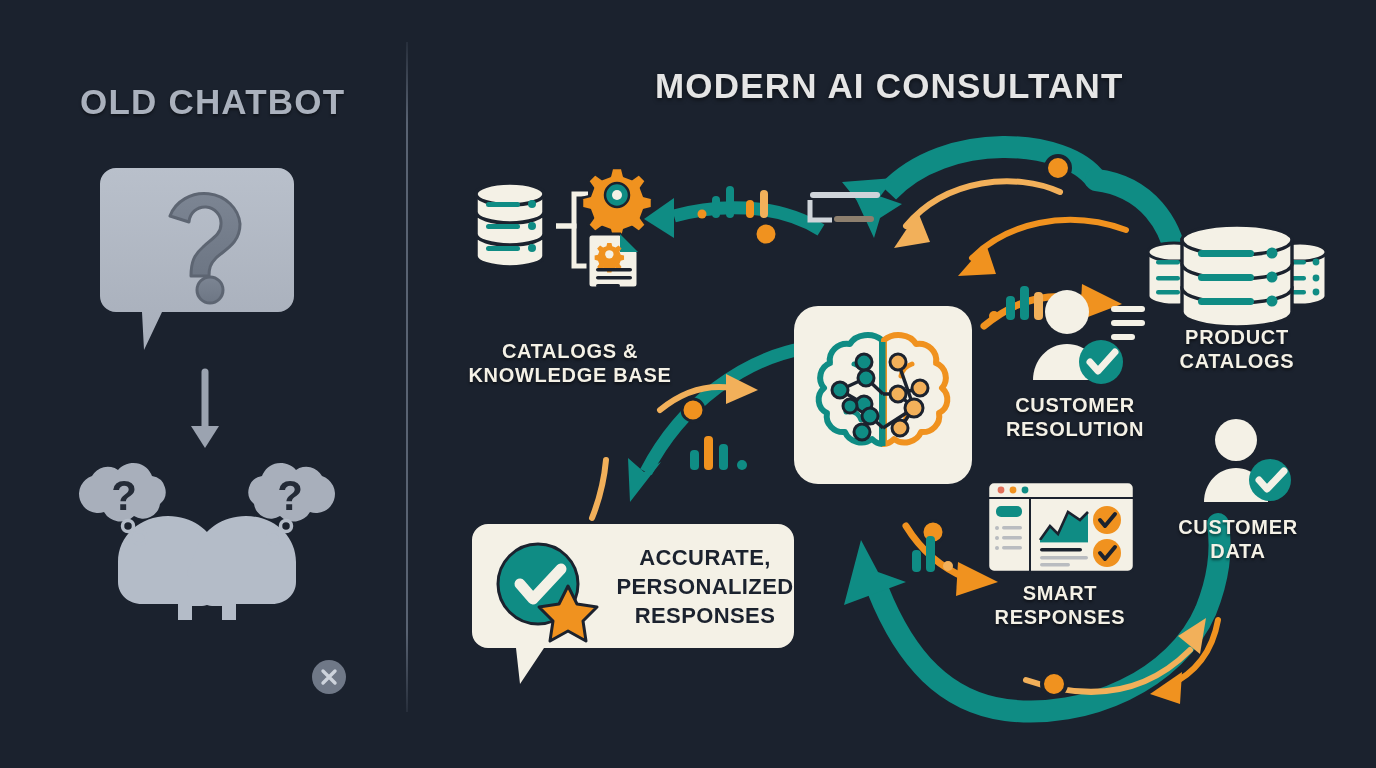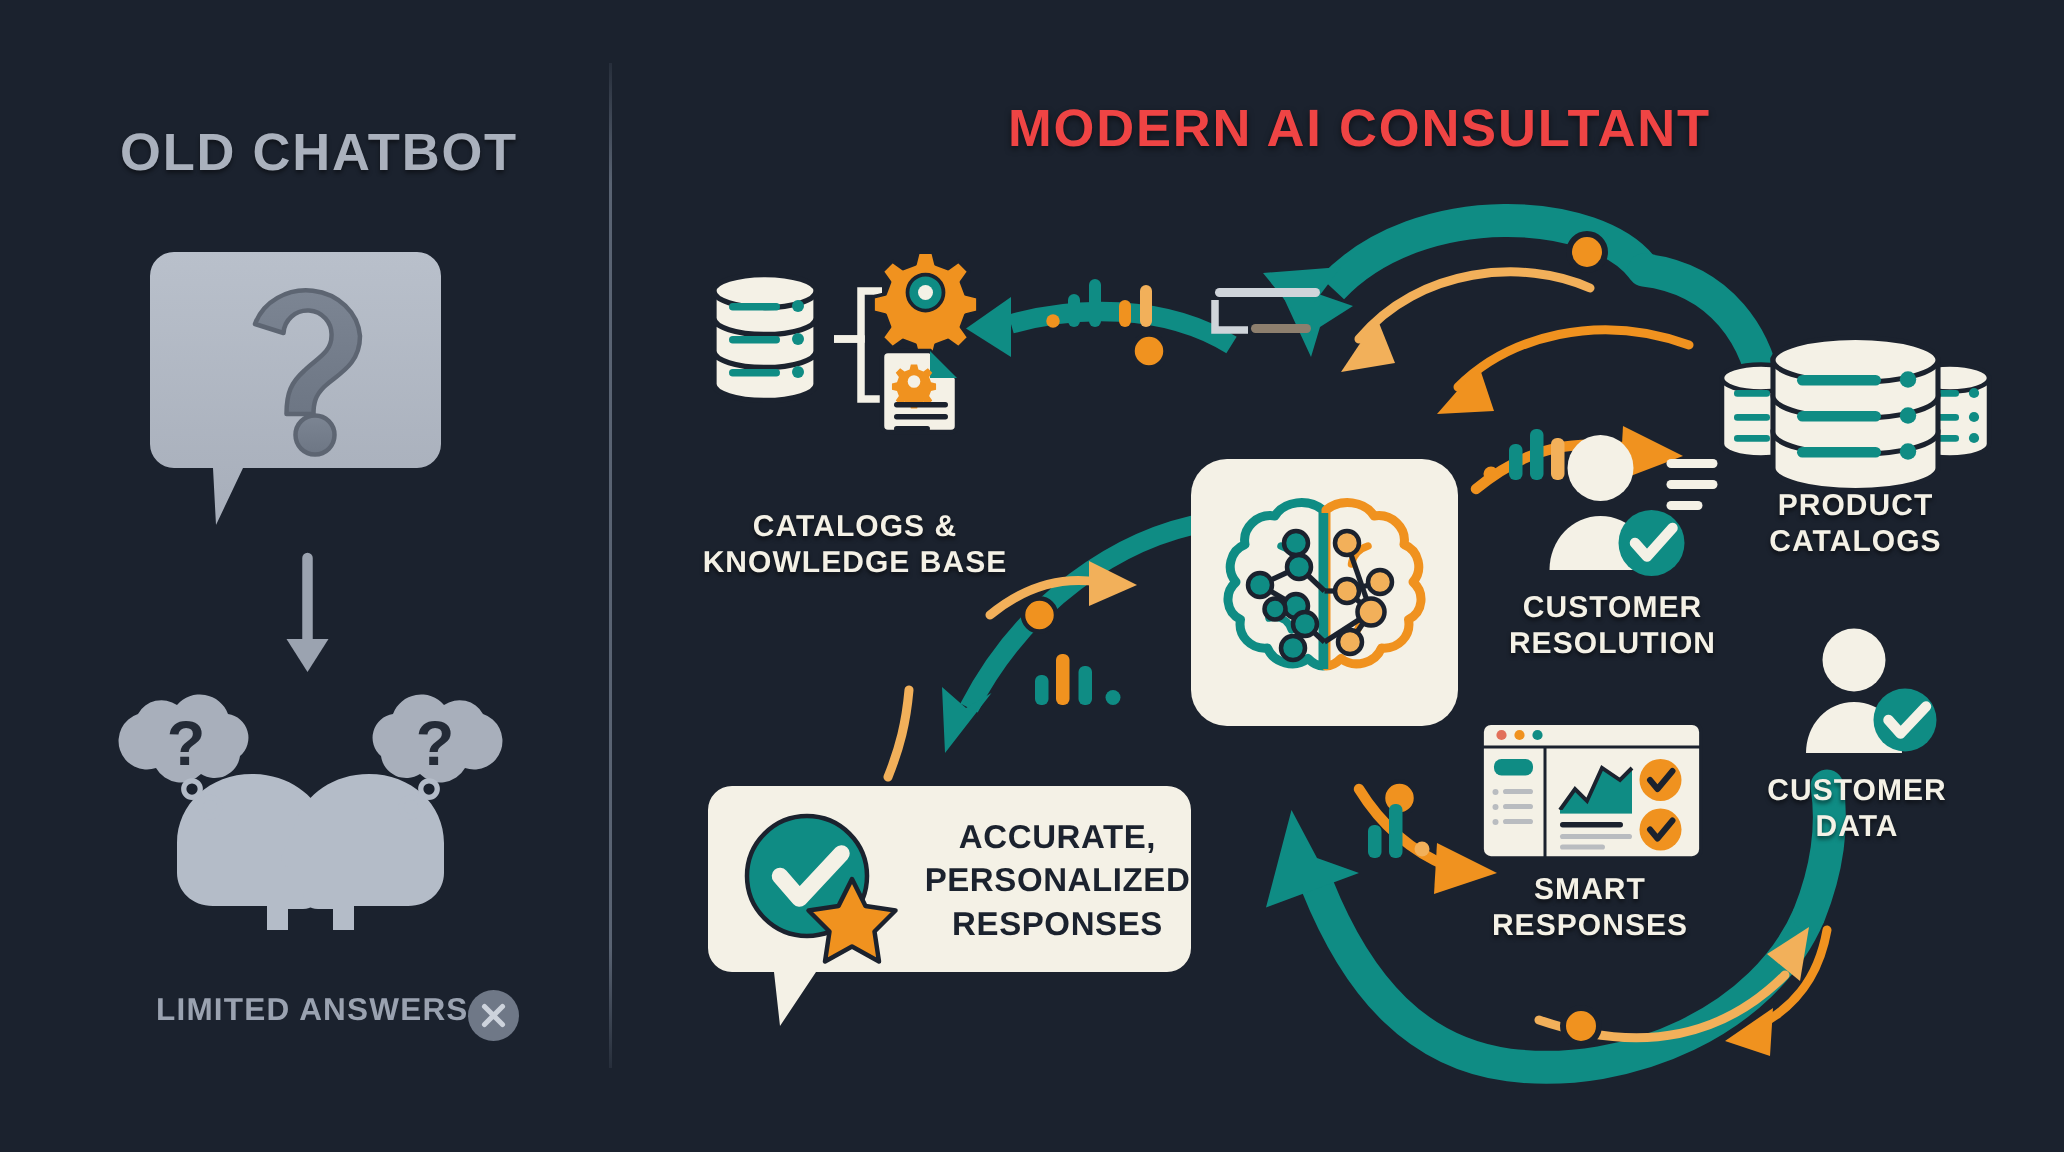--- a/index.html
+++ b/index.html
@@ -21,23 +21,23 @@
     white-space:nowrap;
   }
   #title-old{
     left:80px;top:66px;
     font-size:35px;
     color:#aab1bd;
     text-shadow:0 2px 3px rgba(0,0,0,.45);
     margin-top:16px;
   }
   #title-modern{
-    left:672px;top:66px;
+    left:655px;top:66px;
     font-size:35px;
-    color:#ef4444;
+    color:#e5e5e5;
     text-shadow:0 2px 4px rgba(0,0,0,.5);
   }
   
   #divider{
     position:absolute;left:406px;top:42px;
     width:2px;height:670px;
     background:linear-gradient(to bottom,rgba(140,152,170,.10),rgba(140,152,170,.55) 12%,rgba(140,152,170,.55) 88%,rgba(140,152,170,.10));
   }
   
   .cap{
@@ -109,21 +109,20 @@
         <circle cx="66" cy="60" r="5.5" fill="none" stroke="#b4bcc8" stroke-width="3.5"></circle>
         <circle cx="78" cy="72" r="6.5" fill="none" stroke="#b4bcc8" stroke-width="3.5"></circle>
       </g>
       <g>
         <path d="M30 10 a18 18 0 0 1 26 -6 a20 20 0 0 1 34 6 a16 16 0 0 1 8 28 a17 17 0 0 1 -26 12 a19 19 0 0 1 -30 -4 a16 16 0 0 1 -12 -36 z" fill="#b4bcc8" opacity=".92"></path>
       </g>
     </g>
     <text x="228" y="44" font-family="Liberation Sans, sans-serif" font-size="42" font-weight="bold" fill="#242b37" text-anchor="middle">?</text>
   </svg>
 
-  <div id="limited-label">LIMITED ANSWERS</div>
   <svg class="abs" style="left:312px;top:660px;" width="34" height="34" viewBox="0 0 34 34">
     <circle cx="17" cy="17" r="17" fill="#6f7887"></circle>
     <path d="M11 11 L23 23 M23 11 L11 23" stroke="#cdd3dc" stroke-width="3.4" stroke-linecap="round"></path>
   </svg>
 
   <svg class="abs" style="left:406px;top:120px;" width="970" height="620" viewBox="0 0 970 620">
 
     <g>
       <path d="M690 60 C660 18 540 10 482 72" fill="none" stroke="#0f8c84" stroke-width="22" stroke-linecap="butt"></path>
       <path d="M690 60 C740 66 768 104 772 150" fill="none" stroke="#0f8c84" stroke-width="22" stroke-linecap="round"></path>

